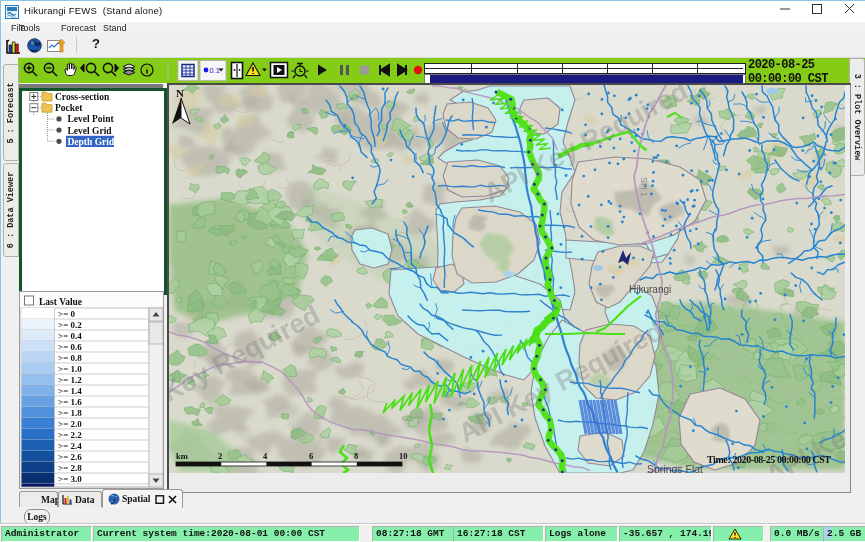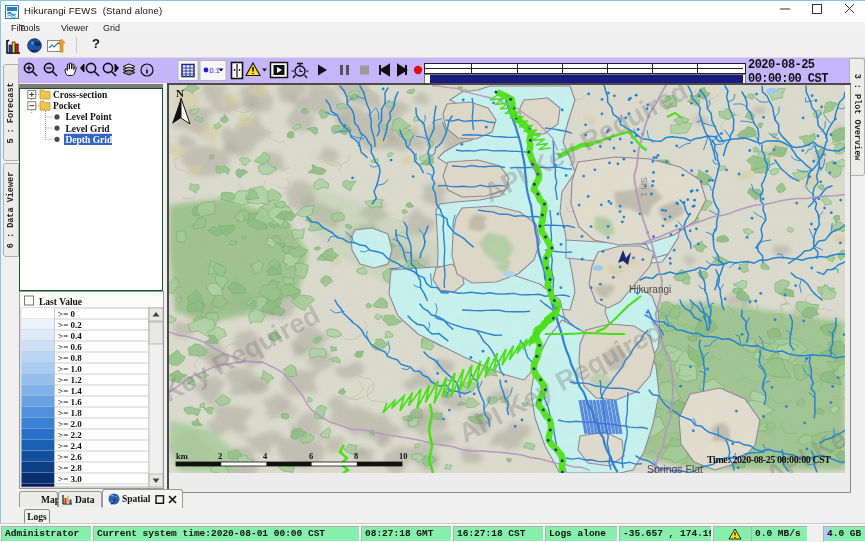--- a/index.html
+++ b/index.html
@@ -6,35 +6,35 @@
 .abs{position:absolute}
 .mono{font-family:"Liberation Mono",monospace;font-weight:bold}
 
 #title{left:0;top:0;width:865px;height:22px;background:#fff;border-top:1px solid #8ac4e6}
 #title .txt{left:24px;top:4px;font-size:9.5px;color:#111;letter-spacing:0.2px}
 
 #menu{left:0;top:22px;width:865px;height:11px;background:#f2f2f2;font-size:9px;color:#1a1a1a}
 #menu span{position:absolute;top:1px}
 
 #tb1{left:0;top:33px;width:865px;height:24px;background:#f0f0f0;border-bottom:1px solid #d9d9d9}
-#tb2{left:0;top:58px;width:865px;height:25px;background:#c4b5fd}
+#tb2{left:0;top:58px;width:865px;height:25px;background:#84cc16}
 
 #lstrip{left:0;top:57px;width:18px;height:434px;background:#f0f0f0}
 .vtab{position:absolute;background:#ececea;border:1px solid #b0b0a8;border-radius:3px 0 0 3px;}
 .vtab span{position:absolute;left:50%;top:50%;white-space:nowrap;font-family:"Liberation Mono",monospace;font-weight:bold;font-size:8.5px;color:#222;transform:translate(-50%,-50%) rotate(-90deg)}
 .vtabR span{transform:translate(-50%,-50%) rotate(90deg)}
 
 #treebar{left:19px;top:84px;width:144px;height:4px;background:#7a7a7a}
-#tree{left:19px;top:88px;width:142px;height:201px;background:#fff;border:1px solid #14532d;overflow:hidden}
+#tree{left:19px;top:88px;width:142px;height:201px;background:#fff;border:3px solid #14532d;overflow:hidden}
 #legend{left:19px;top:291px;width:143px;height:196px;background:#fbfbfa;border:1px solid #9a9a9a;overflow:hidden}
 
 #mapw{left:167px;top:83px;width:681px;height:407px;background:#ececec;border-left:2px solid #4a4a4a;border-top:2px solid #4a4a4a;border-right:1px solid #8a8a8a;border-bottom:1px solid #8a8a8a}
 
 .btab{position:absolute;background:#ececea;border:1px solid #9a9a96;border-bottom:none;border-radius:3px 3px 0 0;display:flex;align-items:center;font-family:"Liberation Serif",serif;font-weight:bold;font-size:9.5px;color:#111}
-#logs{left:24px;top:509px;width:24px;height:14px;background:#f2f2f0;border:1px solid #8a8a86;border-radius:2px;font-family:"Liberation Serif",serif;font-weight:bold;font-size:9.5px;color:#111;text-align:center;line-height:14px}
+#logs{left:24px;top:509px;width:24px;height:14px;background:#f2f2f0;border:1px solid #8a8a86;border-radius:7px;font-family:"Liberation Serif",serif;font-weight:bold;font-size:9.5px;color:#111;text-align:center;line-height:14px}
 
 #status{left:0;top:524px;width:865px;height:18px;background:#f0f0f0;border-top:1px solid #fff;box-shadow:0 -1px 0 #c6c6c6}
 .scell{position:absolute;top:526px;height:14px;border:1px solid #b0b0ac;border-right-color:#fff;border-bottom-color:#fff;background:#86efac;font-family:"Liberation Mono",monospace;font-weight:bold;font-size:9.5px;color:#111;line-height:14px;white-space:nowrap;overflow:hidden}
 .scell .t{padding-left:3px}
 svg{display:block}
 .icon{position:absolute}
 </style></head><body>
 
 <div id="title" class="abs">
   <svg class="icon" style="left:5px;top:4px" width="14" height="14" viewBox="0 0 14 14">
@@ -47,22 +47,22 @@
   <svg class="icon" width="90" height="18" viewBox="0 0 90 18" style="left:775px;top:0">
     <path d="M5,8 h10" stroke="#333" stroke-width="1"></path>
     <rect x="37.5" y="3.5" width="9" height="9" fill="none" stroke="#333" stroke-width="1"></rect>
     <path d="M70,3 l9,9 M79,3 l-9,9" stroke="#333" stroke-width="1"></path>
   </svg>
 </div>
 
 <div id="menu" class="abs">
   <span style="left:11px">File</span>
     <span style="left:19px">Tools</span>
-    <span style="left:61px">Viewer</span>
-    <span style="left:103px">Grid</span>
+    <span style="left:61px">Forecast</span>
+    <span style="left:103px">Stand</span>
 </div>
 
 <div id="tb1" class="abs">
   <svg class="icon" style="left:6px;top:6px" width="15" height="15" viewBox="0 0 15 15">
     <path d="M1,1 L1,14 L14,14" fill="none" stroke="#111" stroke-width="1.6"></path>
     <path d="M1,3 L3,1" stroke="#111" stroke-width="1.2"></path>
     <rect x="3" y="6" width="2.8" height="8" fill="#2038c8" stroke="#111" stroke-width="0.7"></rect>
     <rect x="6.2" y="3" width="2.8" height="11" fill="#f0e010" stroke="#111" stroke-width="0.7"></rect>
     <rect x="9.4" y="5" width="2.8" height="9" fill="#d01818" stroke="#111" stroke-width="0.7"></rect>
   </svg>
@@ -1465,37 +1465,37 @@
 </div>
 <div id="logs" class="abs">Logs</div>
 
 <div id="status" class="abs"></div>
 <div class="scell" style="left:1px;width:89px">
     <div class="t">Administrator</div>
   </div>
 <div class="scell" style="left:93px;width:265px">
     <div class="t">Current system time:2020-08-01 00:00 CST</div>
   </div>
-<div class="scell" style="left:361px;width:89px">
+<div class="scell" style="left:372px;width:89px">
     <div class="t">08:27:18 GMT</div>
   </div>
 <div class="scell" style="left:453px;width:89px">
     <div class="t">16:27:18 CST</div>
   </div>
 <div class="scell" style="left:545px;width:71px">
     <div class="t">Logs alone</div>
   </div>
 <div class="scell" style="left:619px;width:91px">
     <div class="t">-35.657 , 174.199</div>
   </div>
 <div class="scell" style="left:713px;width:49px">
   <svg width="14" height="12" viewBox="0 0 14 12" style="position:absolute;left:14px;top:1px">
     <path d="M7,1 l6,10 h-12 Z" fill="#ffe01a" stroke="#111" stroke-width="0.9"></path>
     <path d="M7,4.2 v3.2 M7,9 v1" stroke="#111" stroke-width="1.3" fill="none"></path>
   </svg>
 </div>
-<div class="scell" style="left:751px;width:55px">
+<div class="scell" style="left:770px;width:55px">
     <div class="t">0.0 MB/s</div>
   </div>
 <div class="scell" style="left:823px;width:41px">
     <div class="abs" style="left:0;top:0;width:7px;height:12px;background:#a8d4f0"></div>
-    <div class="t" style="position:relative">4.0 GB</div>
+    <div class="t" style="position:relative">2.5 GB</div>
   </div>
 
 </body></html>

